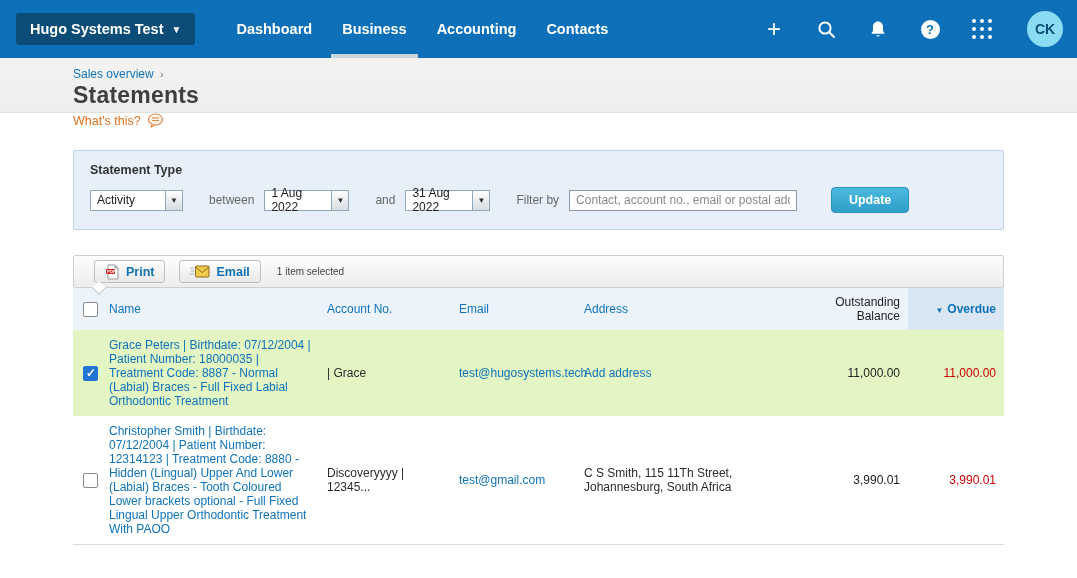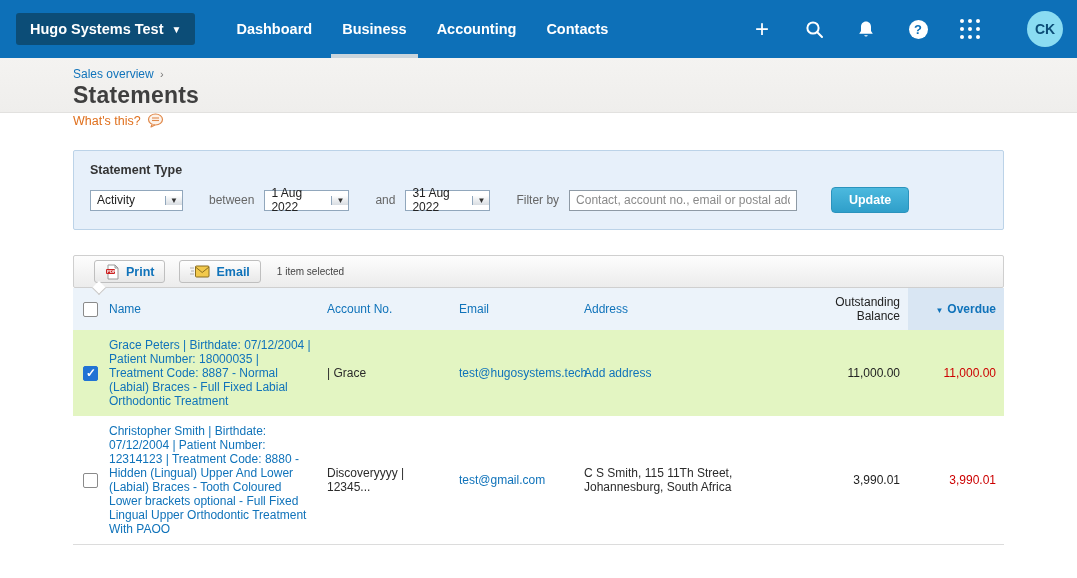--- a/index.html
+++ b/index.html
@@ -20,41 +20,41 @@
   .nav-icon { width:22px; height:22px; display:flex; align-items:center; justify-content:center;
     color:#fff; cursor:pointer; }
   .plus-icon { font-size:24px; font-weight:300; line-height:20px; }
   .grid-dots { display:grid; grid-template-columns:repeat(3,5px); grid-template-rows:repeat(3,5px);
     gap:3px; }
   .grid-dots span { width:4px; height:4px; border-radius:50%; background:#fff; }
   .help-circle { width:19px; height:19px; border-radius:50%; background:#fff; color:#0d70b8;
     font-size:13px; font-weight:bold; display:flex; align-items:center; justify-content:center; }
   .avatar { width:36px; height:36px; border-radius:50%; background:#8adcf2; color:#0c4d77;
     font-size:14px; font-weight:bold; display:flex; align-items:center; justify-content:center;
-    margin-left:16px; cursor:pointer; }
+    margin-left:4px; cursor:pointer; }
 
   
   .page-head { height:55px; background:linear-gradient(#f4f3f1,#efeeec); border-bottom:1px solid #e2e1df;
     padding:9px 0 0 73px; }
   .breadcrumb { font-size:12px; color:#1073ba; }
   .breadcrumb a { color:#1073ba; text-decoration:none; cursor:pointer; }
   .breadcrumb .sep { color:#777; margin-left:3px; font-size:11px; }
   .page-title { font-size:23px; font-weight:bold; color:#3f3f3f; margin-top:1px; letter-spacing:.2px; }
 
   
   .content { padding:0 73px; }
   .whats-this { display:flex; align-items:center; gap:6px; }
   .whats-this a { color:#e0701d; font-size:12.5px; text-decoration:none; cursor:pointer; }
 
   
   .panel { margin-top:22px; width:931px; background:#e7f0fa; border:1px solid #bcd3e8;
     border-radius:2px; padding:12px 16px 16px; }
   .panel-title { font-size:12.5px; font-weight:bold; color:#333; }
   .panel-controls { display:flex; align-items:center; margin-top:10px; }
-  .fake-select { display:flex; height:21px; background:#fff; border:1px solid #91a7bc; cursor:pointer;align-items:center; }
+  .fake-select { display:flex; height:21px; background:#fff; border:1px solid #91a7bc; cursor:pointer; }
   .fake-select .val { font-size:12px; color:#222; padding:3px 6px; display:flex; align-items:center; }
   .fake-select .arrow-btn { width:17px; border-left:1px solid #91a7bc;
     background:linear-gradient(#fdfdfd,#d8dde2); display:flex; align-items:center; justify-content:center;
     font-size:8px; color:#333; }
   .sel-type .val { width:74px; }
   .sel-date .val { width:66px; }
   .ctl-label { font-size:12px; color:#666; margin:0 10px;padding-left:16px; }
   .filter-input { width:228px; height:21px; border:1px solid #8e9aa5; font-size:12px; padding:0 6px;
     color:#333; font-family:"Liberation Sans", sans-serif; }
   .filter-input::placeholder { color:#8a8a8a; }

